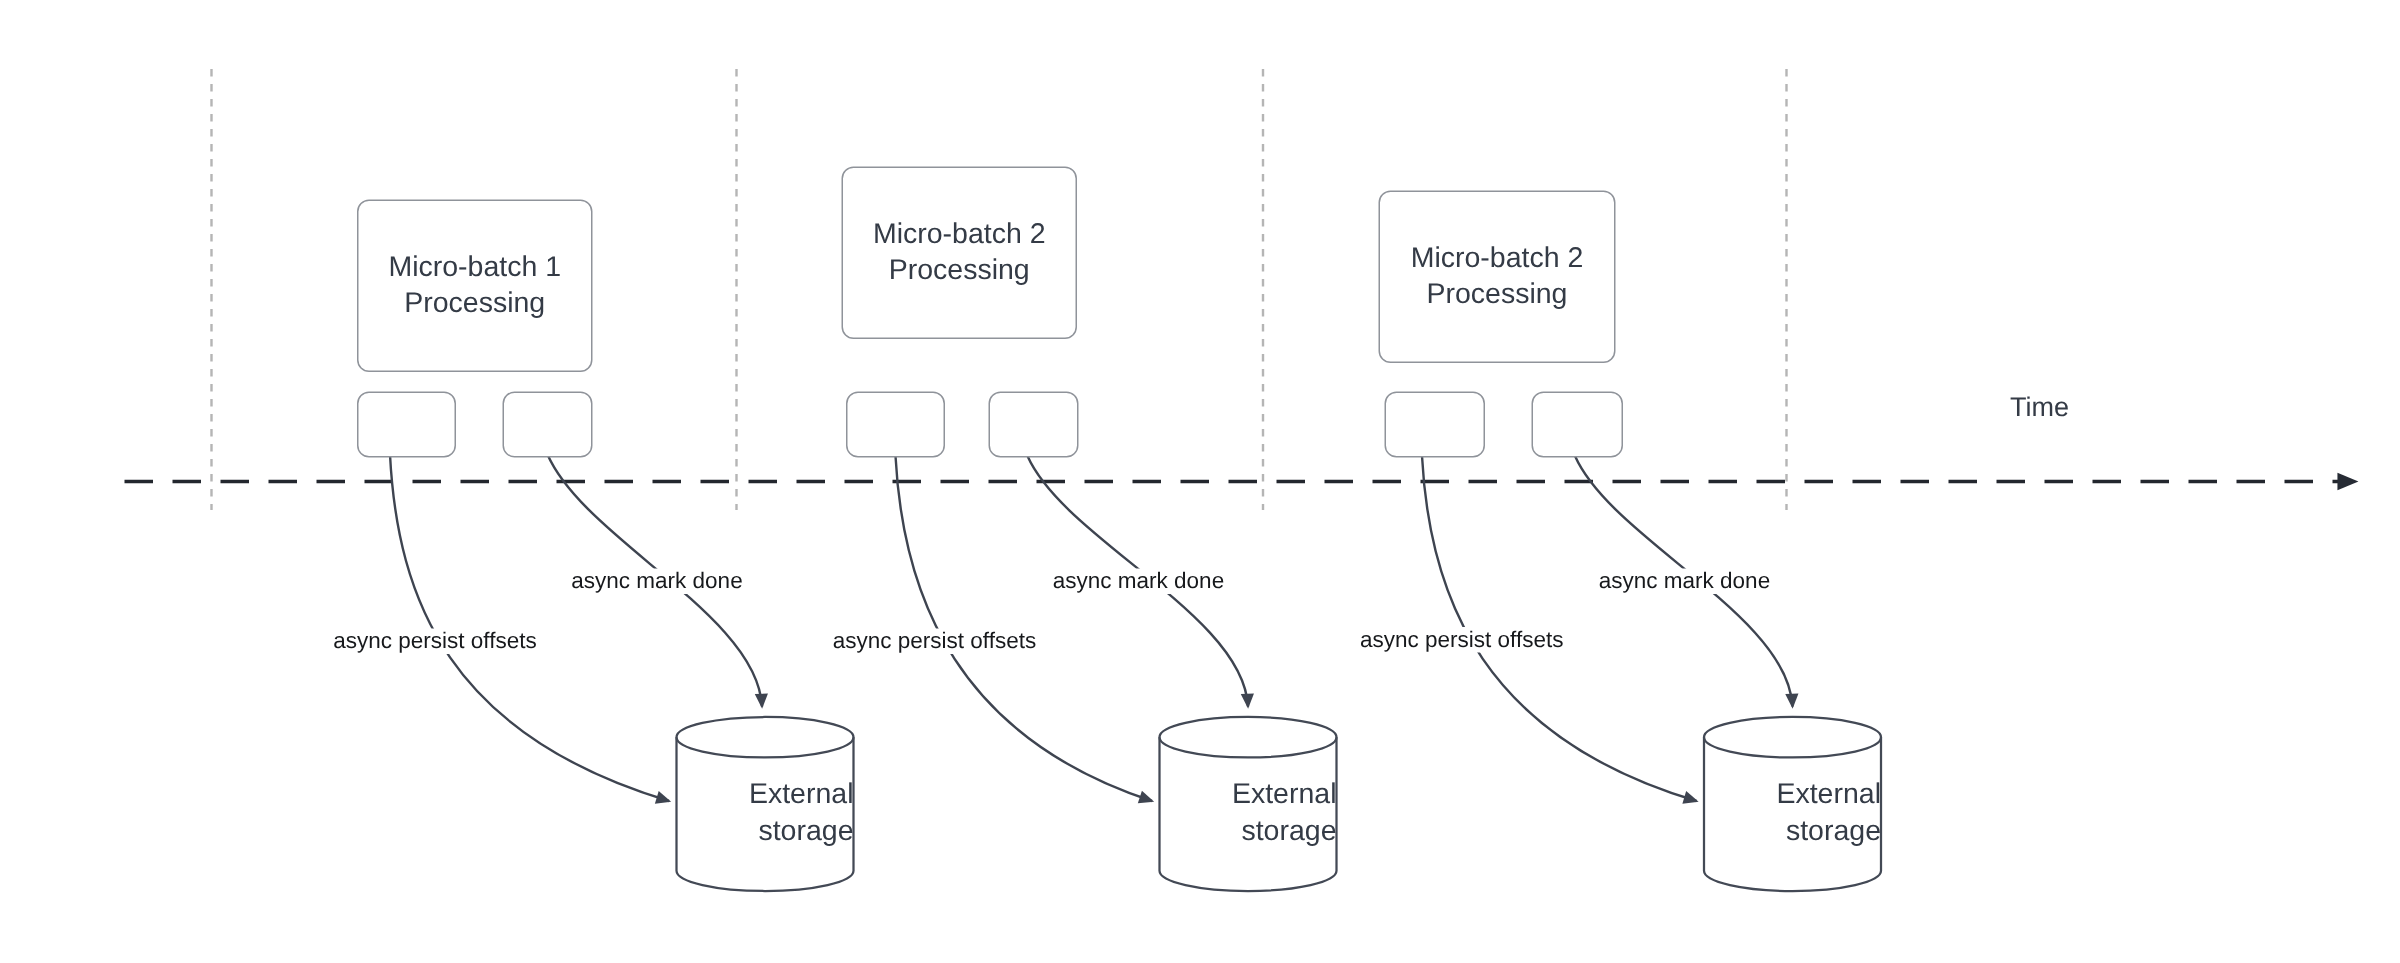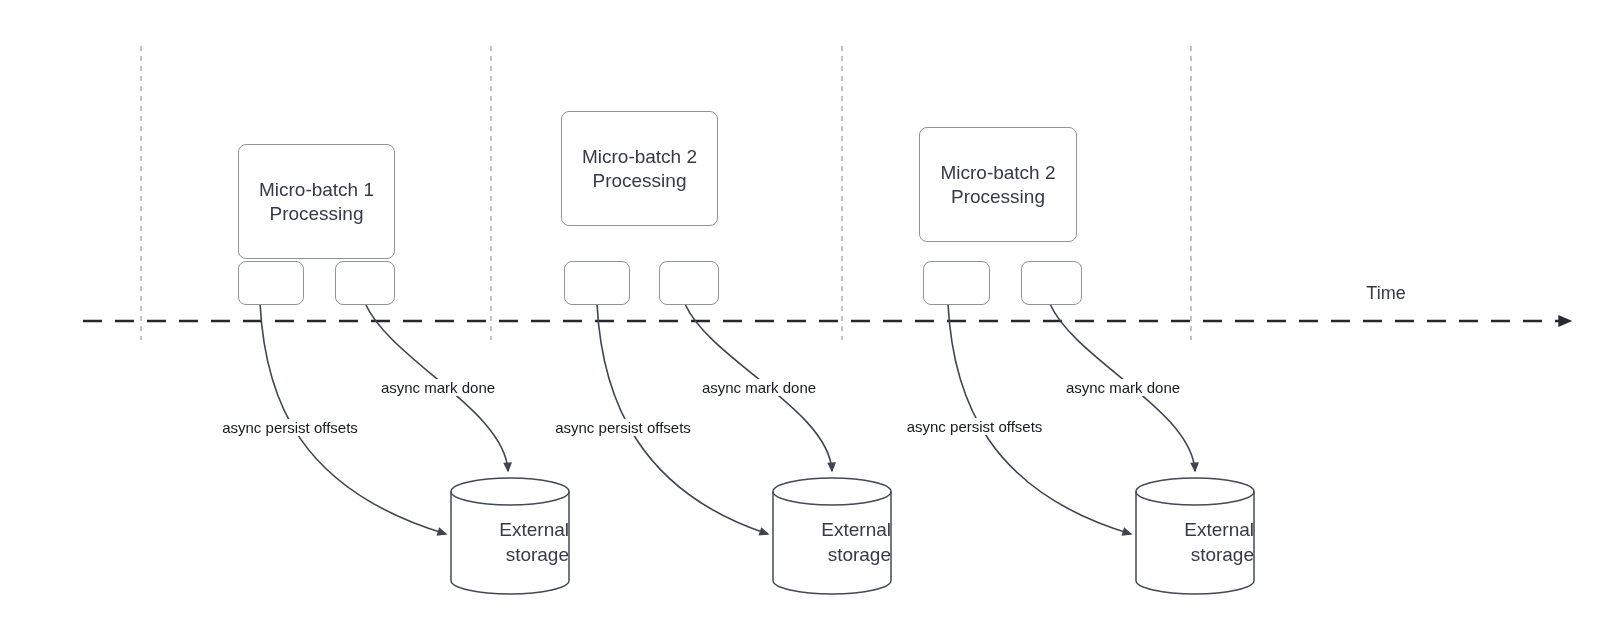--- a/index.html
+++ b/index.html
@@ -28,21 +28,21 @@
   }
   .alabel{
     position:absolute;font-weight:400;font-size:15px;line-height:17px;
     color:#17191c;text-align:center;white-space:nowrap;background:#ffffff;
   }
   .storage{
     position:absolute;text-align:right;
     font-size:19px;line-height:25px;color:#343b46;
   }
   .timelbl{
-    position:absolute;font-size:18px;color:#343b46;text-align:center;margin-top:22px;
+    position:absolute;font-size:18px;color:#343b46;
   }
 </style>
 </head>
 <body>
 
 <div class="canvas">
 
   <svg class="layer" width="1600" height="642" viewBox="0 0 1600 642">
     <defs>
       <marker id="ah" viewBox="0 0 10 10" refX="8.5" refY="5" markerWidth="15" markerHeight="10" orient="auto" markerUnits="userSpaceOnUse">
@@ -83,21 +83,21 @@
     </g>
   </svg>
 
   <div class="alabel" style="left:204px;top:419px;width:172px">async persist offsets</div>
   <div class="alabel" style="left:368px;top:379px;width:140px">async mark done</div>
   <div class="alabel" style="left:537px;top:419px;width:172px">async persist offsets</div>
   <div class="alabel" style="left:688px;top:379px;width:142px">async mark done</div>
   <div class="alabel" style="left:889px;top:418px;width:171px">async persist offsets</div>
   <div class="alabel" style="left:1053px;top:379px;width:140px">async mark done</div>
 
-  <div class="bigbox" style="left:238px;top:144px;width:155px;height:113px">
+  <div class="bigbox" style="left:238px;top:133px;width:155px;height:113px">
     <div>
       <span>Micro-batch 1</span><br>
       <span>Processing</span>
     </div>
   </div>
   <div class="bigbox" style="left:561px;top:111px;width:155px;height:113px">
     <div>
       <span>Micro-batch 2</span><br>
       <span>Processing</span>
     </div>

